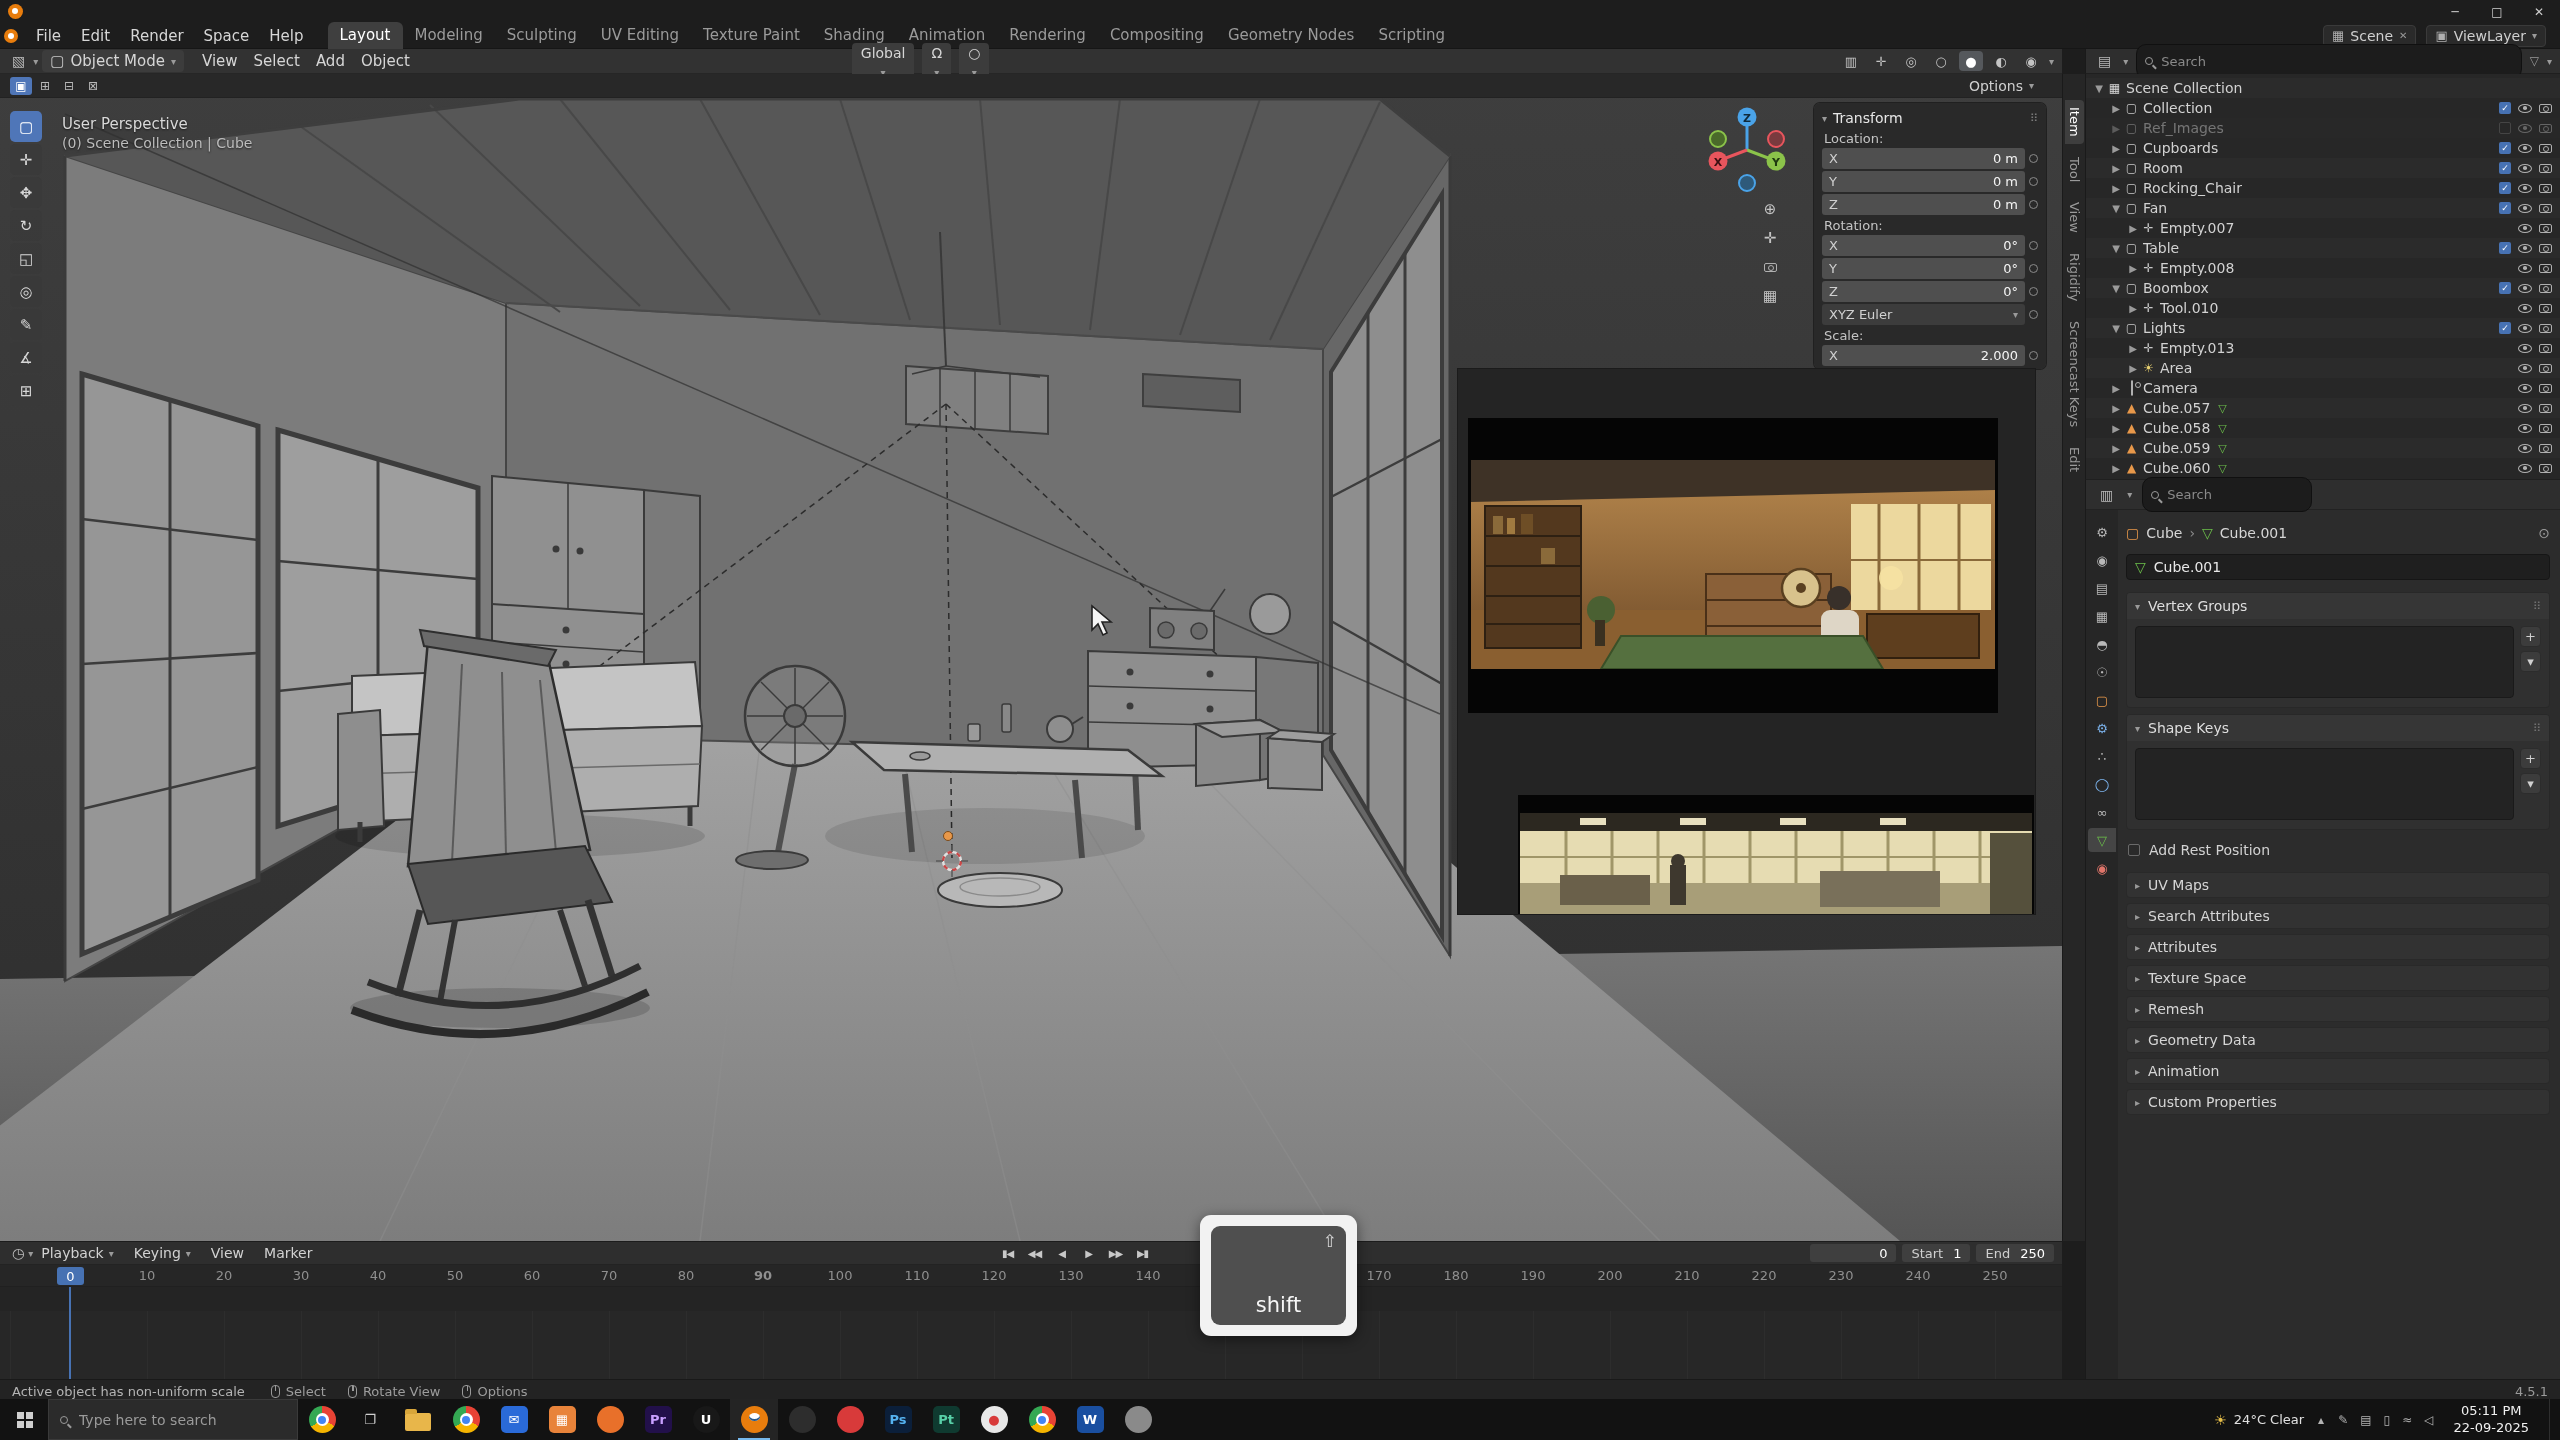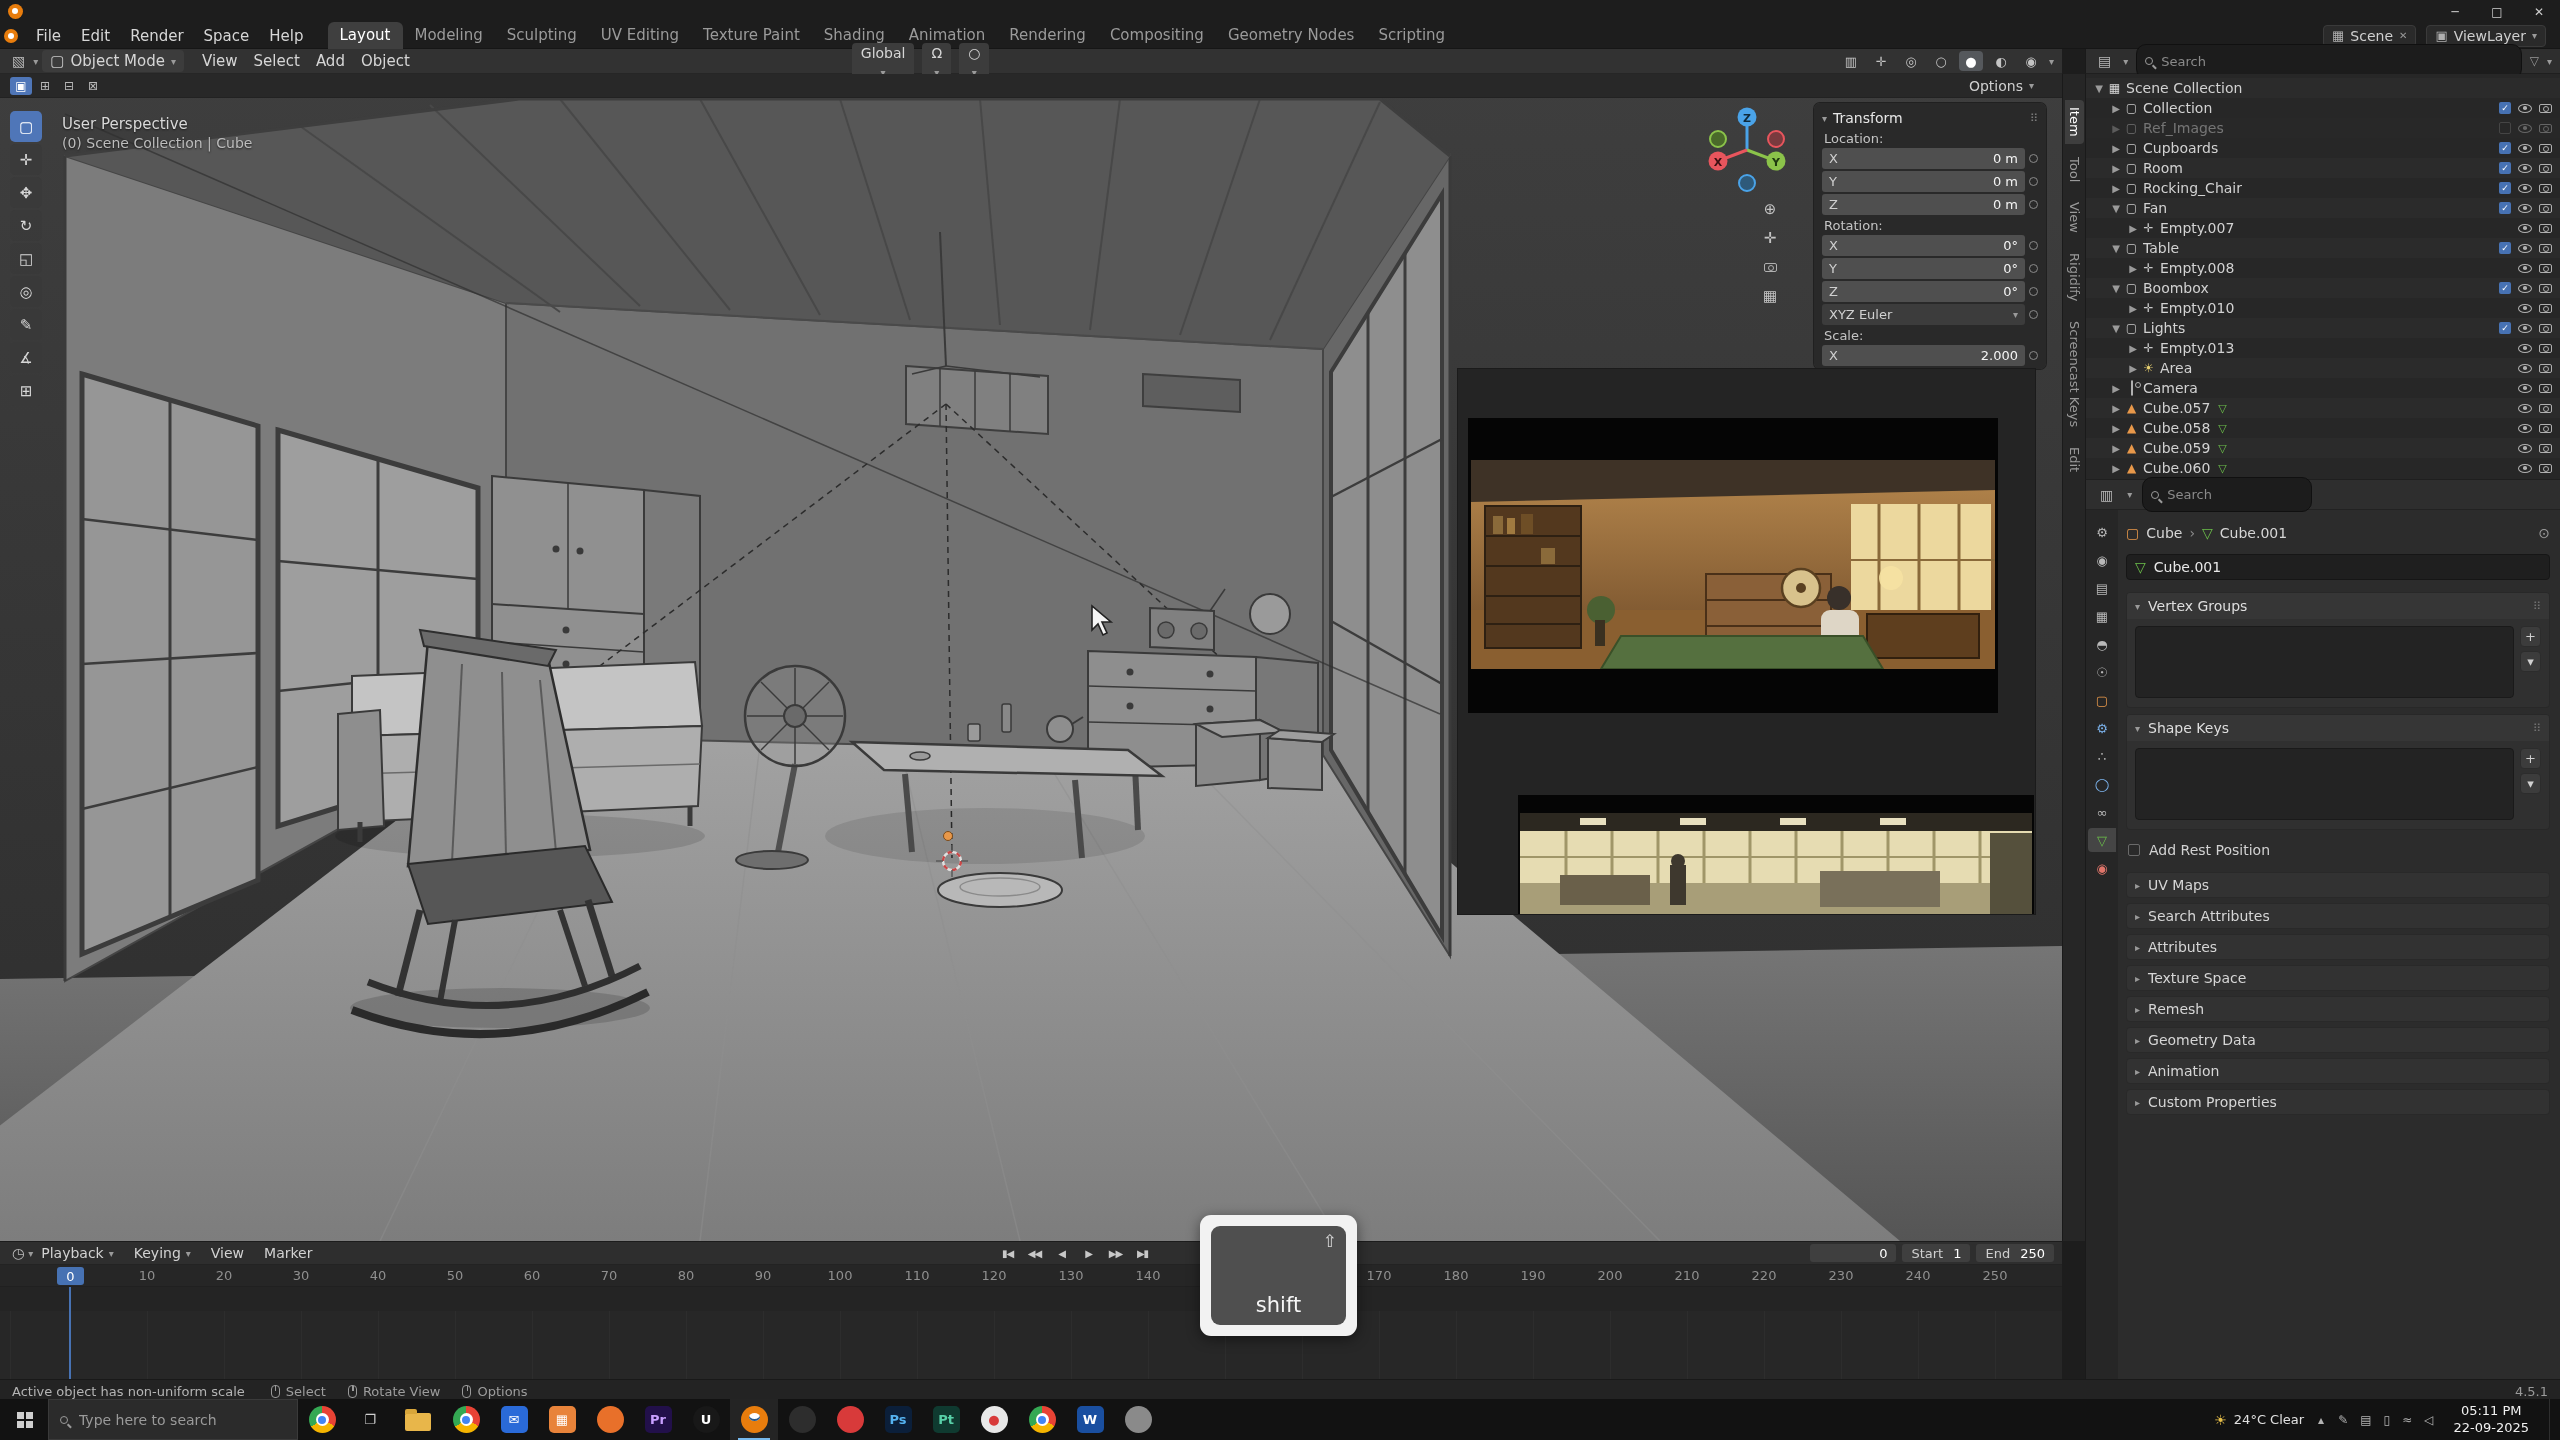--- a/index.html
+++ b/index.html
@@ -804,21 +804,21 @@
         <span class="ol-name">Boombox</span>
         <span class="ol-ctl">
           <span class="cb">✓</span>
           <span class="eye"></span>
           <span class="camico"></span>
         </span>
       </div>
       <div class="ol-row" style="padding-left: 40px;">
         <span class="ol-arrow">▶</span>
         <span class="ol-ico" style="color: rgb(200, 200, 200);">✛</span>
-        <span class="ol-name">Empty.010</span>
+        <span class="ol-name">Tool.010</span>
         <span class="ol-ctl">
           <span class="eye"></span>
           <span class="camico"></span>
         </span>
       </div>
       <div class="ol-row" style="padding-left: 23px;">
         <span class="ol-arrow">▼</span>
         <span class="ol-ico" style="color: rgb(200, 200, 200);">▢</span>
         <span class="ol-name">Lights</span>
         <span class="ol-ctl">
@@ -1060,21 +1060,21 @@
       <div class="playhead-pill">0</div>
     <span class="tick" style="left: 70px;">0</span>
         <span class="tick" style="left: 147px;">10</span>
         <span class="tick" style="left: 224px;">20</span>
         <span class="tick" style="left: 301px;">30</span>
         <span class="tick" style="left: 378px;">40</span>
         <span class="tick" style="left: 455px;">50</span>
         <span class="tick" style="left: 532px;">60</span>
         <span class="tick" style="left: 609px;">70</span>
         <span class="tick" style="left: 686px; text-align: center;">80</span>
-        <span class="tick" style="left: 763px;">90</span>
+        <span class="tick" style="left: 763px; font-weight: bold;">90</span>
         <span class="tick" style="left: 840px;">100</span>
         <span class="tick" style="left: 917px;">110</span>
         <span class="tick" style="left: 994px;">120</span>
         <span class="tick" style="left: 1071px;">130</span>
         <span class="tick" style="left: 1148px;">140</span>
         <span class="tick" style="left: 1225px;">150</span>
         <span class="tick" style="left: 1302px;">160</span>
         <span class="tick" style="left: 1379px;">170</span>
         <span class="tick" style="left: 1456px;">180</span>
         <span class="tick" style="left: 1533px;">190</span>

